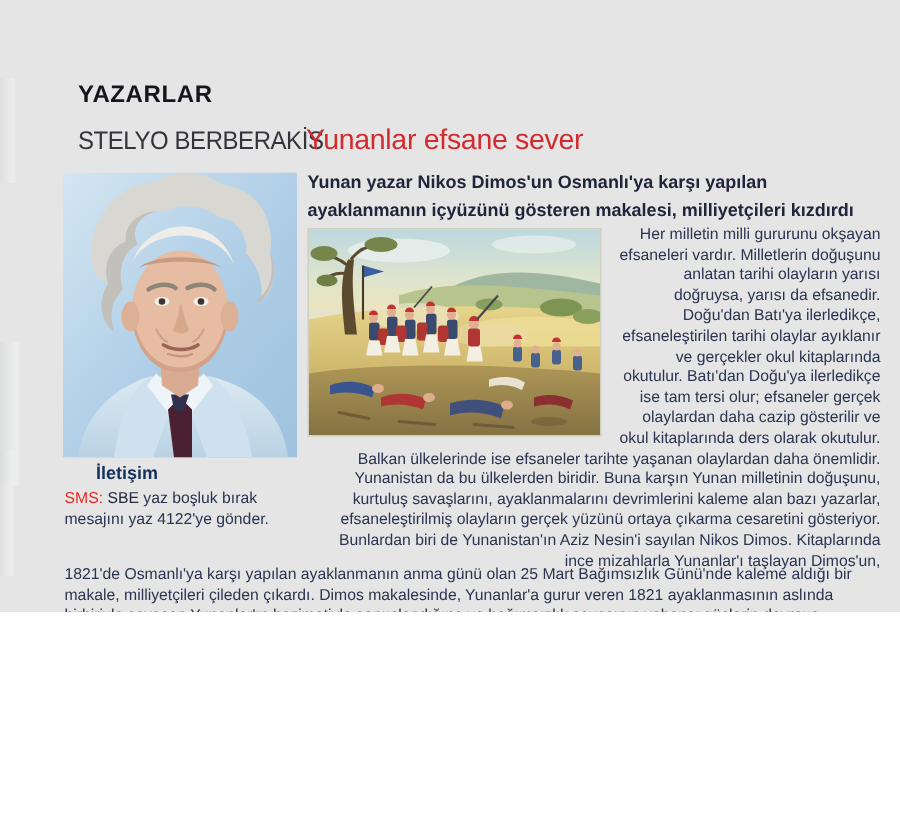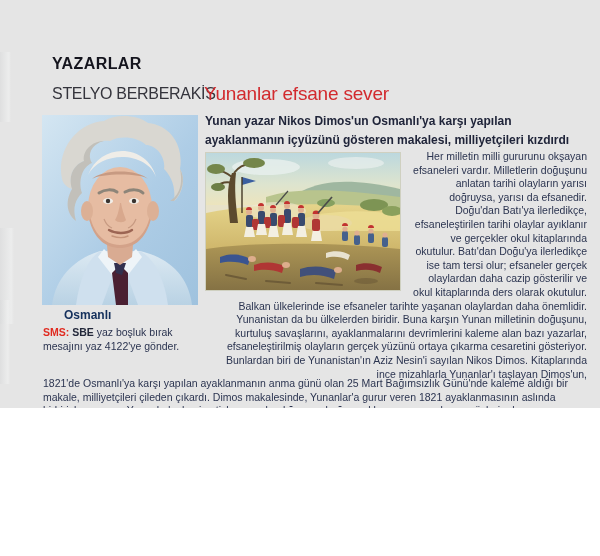--- a/index.html
+++ b/index.html
@@ -35,22 +35,22 @@
   }
   .portrait svg{display:block;}
   .contact-heading{
     position:absolute;left:64px;top:308px;
     font-size:12px;font-weight:bold;color:#14305c;
   }
   .sms{
     position:absolute;left:43px;top:325px;width:162px;
     font-size:10.5px;line-height:14px;color:#2b3450;
   }
-  .sms-label{color:#e02a20;font-weight:bold;}
-  .sms-keyword{font-weight:bold;color:#23283a;}
+  .sms-label{color:#e02a20;font-weight:normal;}
+  .sms-keyword{font-weight:normal;color:#23283a;}
   .sms-foot{font-size:10px;margin-top:1px;color:#2b3450;}
 
   .article-top{
     position:absolute;left:205px;top:150px;width:382px;
     font-size:10.5px;line-height:13.6px;color:#2b3450;text-align:right;
   }
   .battle{
     float:left;width:194px;height:137px;margin:2px 9px 3px 0;
     border:1px solid #cfd0c0;line-height:0;background:#e8e2c8;
   }
@@ -130,21 +130,21 @@
       <path d="M78 88 C77 96 75 102 73 105 C76 108 82 108 84 105 C82 100 80 94 79 88" fill="#d8a88d"></path>
 
       <path d="M67 115 C74 119 84 119 90 115" stroke="#9c6553" stroke-width="2.4" fill="none" stroke-linecap="round"></path>
       <path d="M70 121 C76 123 82 123 86 121" stroke="#c59479" stroke-width="1.4" fill="none" stroke-linecap="round"></path>
 
       <path d="M62 104 C64 109 67 112 70 113" stroke="#c79a82" stroke-width="1.2" fill="none"></path>
       <path d="M94 104 C92 109 89 112 86 113" stroke="#c79a82" stroke-width="1.2" fill="none"></path>
     </svg>
   </div>
 
-  <div class="contact-heading">Osmanlı</div>
+  <div class="contact-heading">İletişim</div>
 
   <div class="sms">
     <span class="sms-label">SMS:</span>
     <span class="sms-keyword">SBE</span>
     <span>yaz boşluk bırak mesajını yaz 4122'ye gönder.</span>
   </div>
 
   <div class="article-top">
     <div class="battle">
       <svg width="194" height="137" viewBox="0 0 194 137" xmlns="http://www.w3.org/2000/svg">

